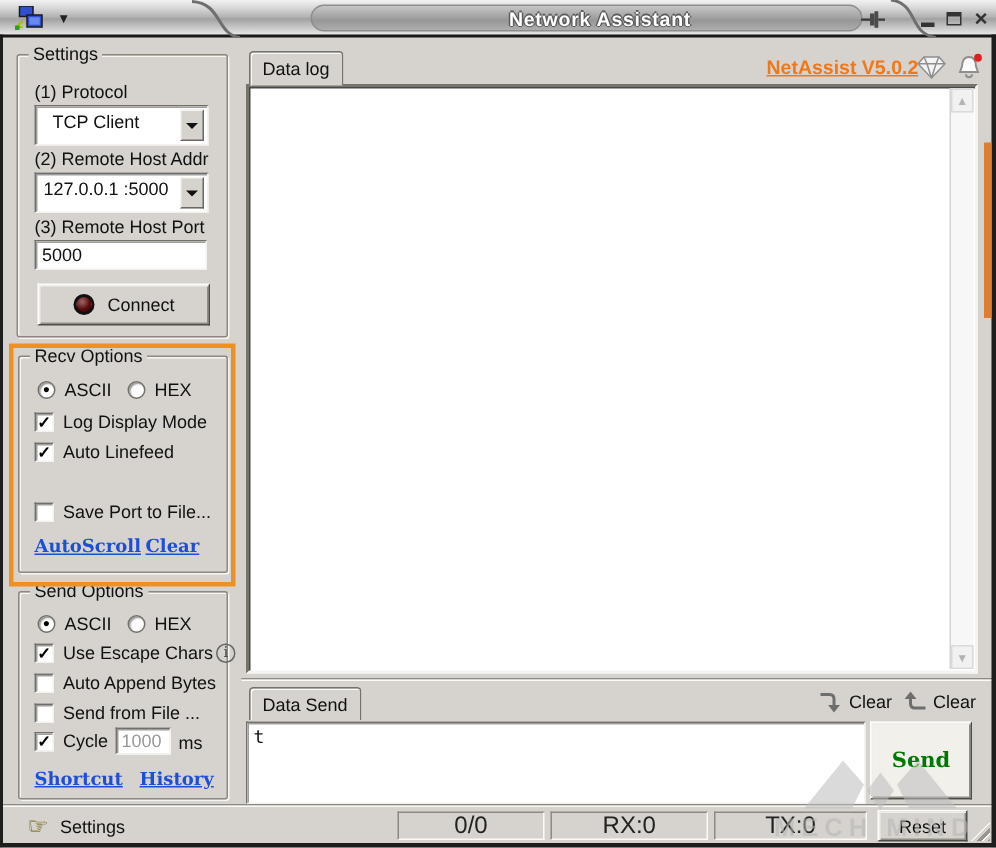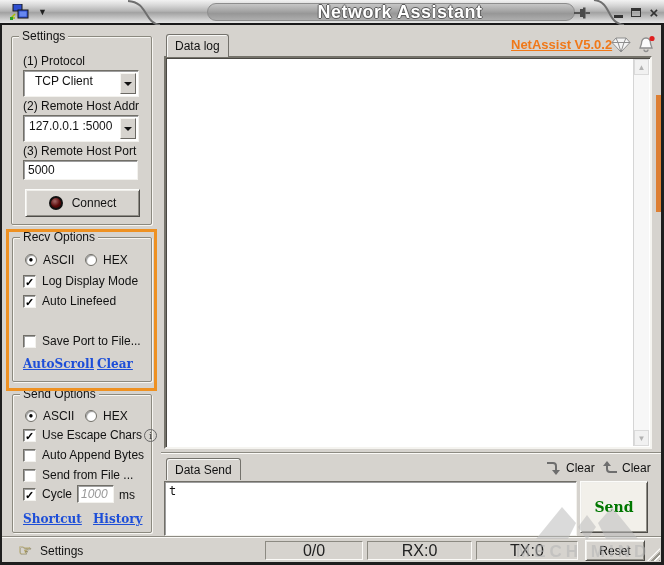--- a/index.html
+++ b/index.html
@@ -20,21 +20,21 @@
     background:linear-gradient(180deg,#f2f2f2 0%,#d9d9d9 22%,#b4b4b4 48%,#a2a2a2 55%,#c0c0c0 75%,#e6e6e6 100%);
     border-bottom:2px solid #191919;
   }
   .tb-capsule {
     position:absolute; left:207px; top:3px; width:368px; height:18px; border-radius:9px;
     background:linear-gradient(180deg,#c6c6c6,#a8a8a8 40%,#979797 60%,#adadad);
     border:1px solid #8d8d8d;
     display:flex; align-items:center; justify-content:center;
   }
   .tb-title {
-    color:#fff; font-weight:bold; font-size:18px; letter-spacing:.5px;
+    color:#fff; font-weight:bold; font-size:13px; letter-spacing:.5px;
     text-shadow:-1px 0 0 #5c5c5c, 1px 0 0 #5c5c5c, 0 -1px 0 #5c5c5c, 0 1px 0 #5c5c5c;
     white-space:nowrap;
     padding-left:18px;
   }
   .tb-swoosh { position:absolute; top:0; }
   .tb-appicon { position:absolute; left:10px; top:4px; width:20px; height:17px; }
   .tb-caret { position:absolute; left:38px; top:7px; font-size:9px; color:#222; }
   .tb-pin { position:absolute; left:573px; top:5px; width:18px; height:15px; }
   .tb-btn { position:absolute; top:4px; width:16px; height:17px; display:flex; align-items:center; justify-content:center; cursor:default; }
   .minbar { width:9px; height:3px; background:#333; margin-top:7px; }
@@ -213,21 +213,21 @@
       <span class="cb-lbl">Auto Append Bytes</span>
     </div>
     <div class="cb-row" style="left:10px; top:73px;">
       <span class="cb"></span>
       <span class="cb-lbl">Send from File ...</span>
     </div>
     <div class="cb-row" style="left:10px; top:92px;">
       <span class="cb">✓</span>
       <span class="cb-lbl">Cycle</span>
     </div>
-    <input class="field sunken" style="left: 64px; top: 90px; width: 37px; height: 18px; color: rgb(153, 153, 153); padding: 1px 3px; font-style: italic;" value="1000">
+    <input class="field sunken" style="left: 64px; top: 90px; width: 37px; height: 18px; color: rgb(153, 153, 153); padding: 1px 3px;" value="1000">
     <span class="lbl" style="left:106px; top:93px;">ms</span>
     <span class="link" style="left:10px; top:117px;">Shortcut</span>
     <span class="link" style="left:80px; top:117px;">History</span>
   </div>
 
   <div class="tab" style="left:166px; top:34px; height:23px;">
     <span>Data log</span>
   </div>
   <span class="version-link">NetAssist V5.0.2</span>
   <svg class="top-icon" style="left:611px; top:37px;" width="20" height="16" viewBox="0 0 20 16">

